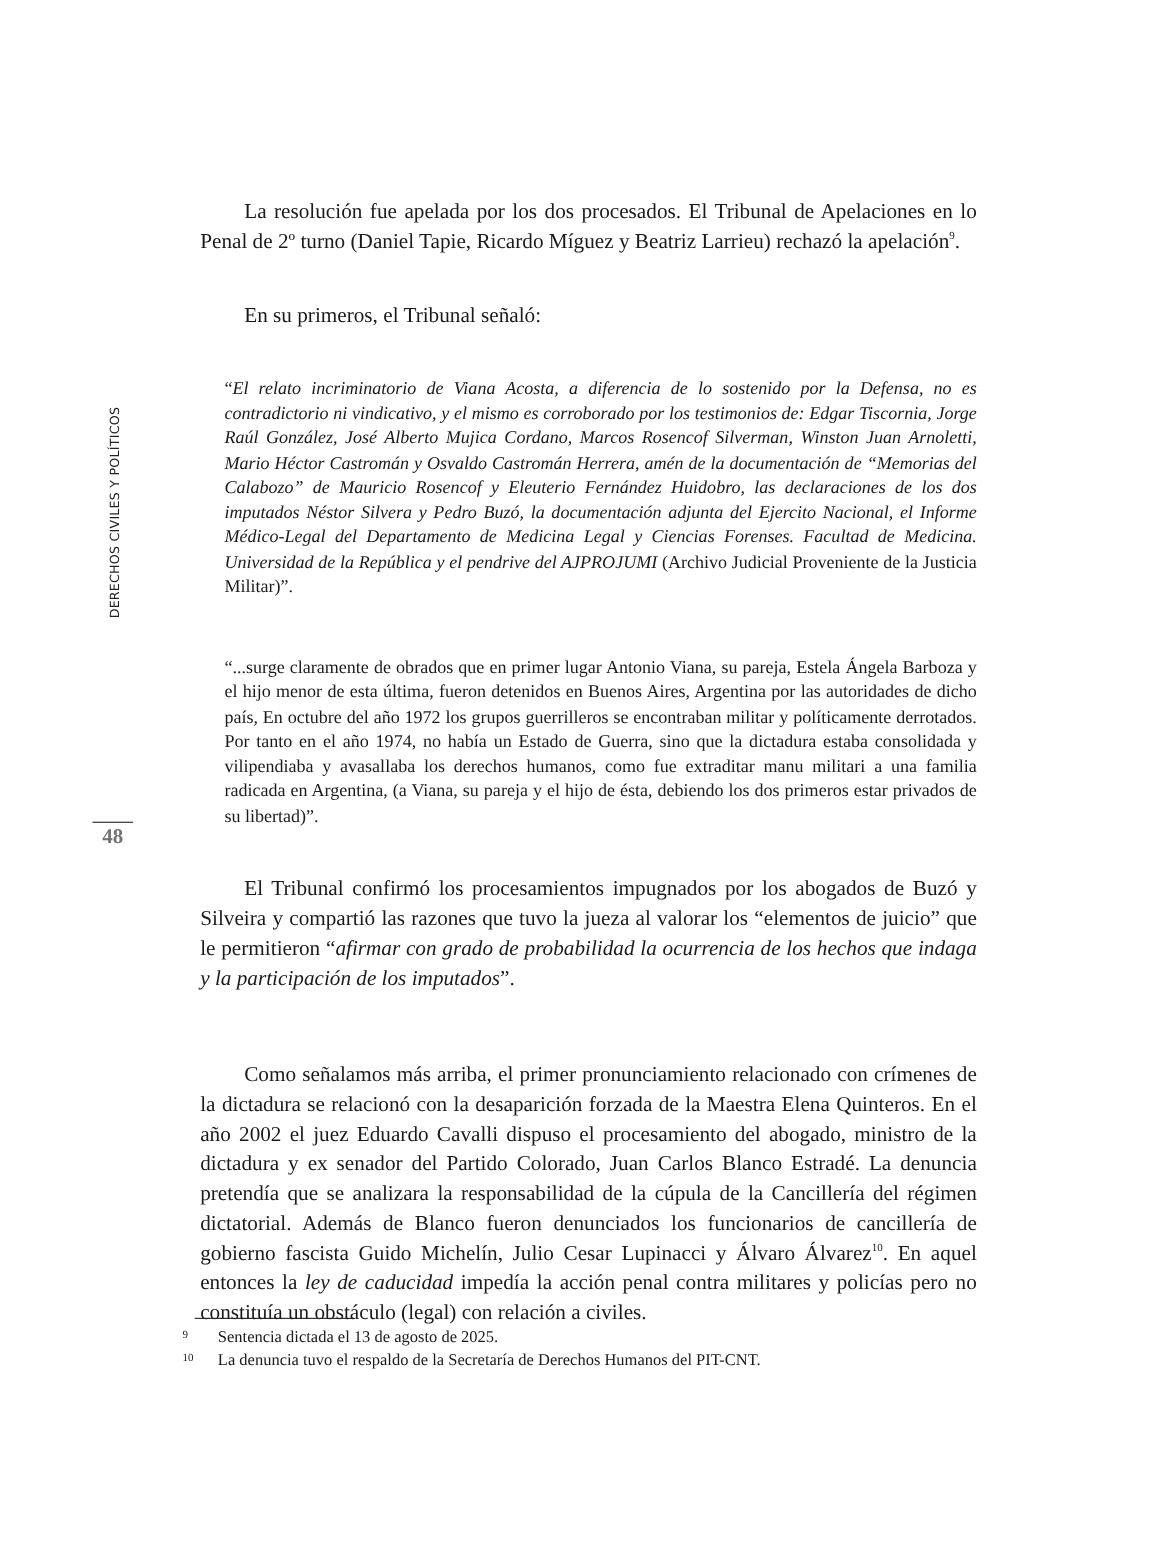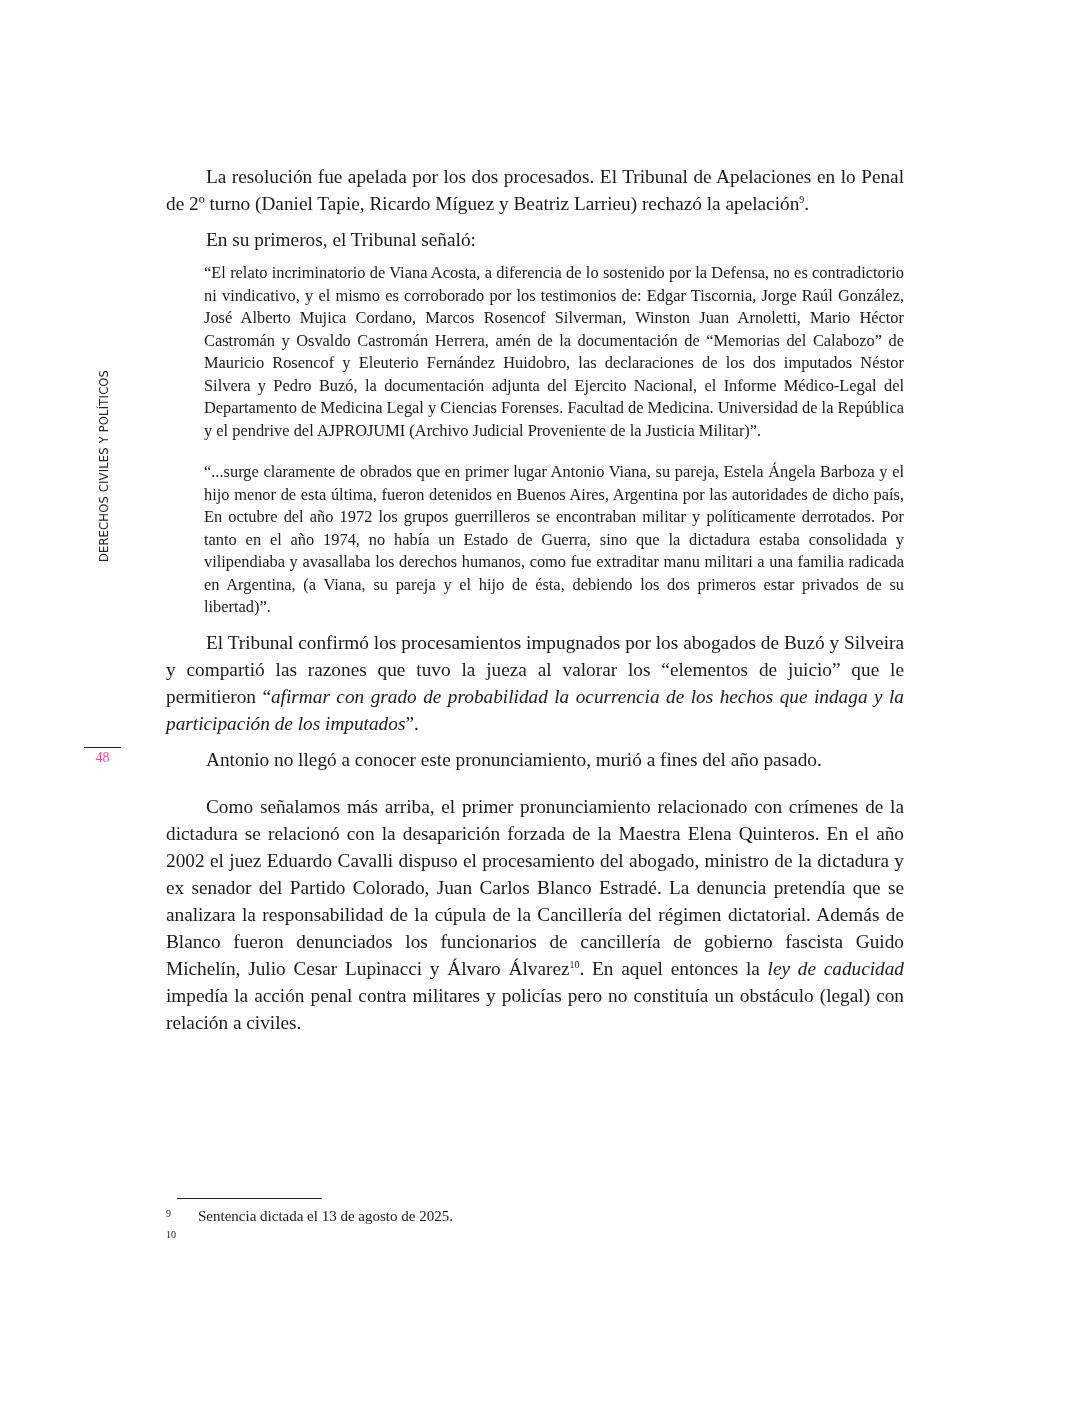--- a/index.html
+++ b/index.html
@@ -39,45 +39,47 @@
       width: 37px;
       height: 0;
       border-top: 1.5px solid #222;
     }
     .page-number {
       position: absolute;
       left: 84px;
       top: 750px;
       width: 37px;
       text-align: center;
-      font-size: 14px;
-      color: #ec4899;
+      font-size: 19px;
+      color: #737373;
+      font-weight: bold;
     }
     .content {
       position: absolute;
       left: 166px;
       top: 163px;
       width: 738px;
     }
     p {
-      margin: 0;
+      margin: 16px;
       text-align: justify;
       text-align-last: left;
     }
     .body-p {
       font-size: 19.3px;
       line-height: 27px;
       text-indent: 40px;
     }
     .quote {
       margin-left: 38px;
       font-size: 16.4px;
       line-height: 22.5px;
     }
     .quote-italic {
+      font-style: italic;
     }
     .gap-s { height: 9px; }
     .gap-m { height: 10px; }
     .gap-l { height: 20px; }
     sup {
       font-size: 10px;
       line-height: 0;
       vertical-align: super;
     }
     .heading {
@@ -135,33 +137,33 @@
 
     <div class="gap-m"></div>
 
     <div class="gap-s"></div>
     <p class="quote">“...surge claramente de obrados que en primer lugar Antonio Viana, su pareja, Estela Ángela Barboza y el hijo menor de esta última, fueron detenidos en Buenos Aires, Argentina por las autoridades de dicho país, En octubre del año 1972 los grupos guerrilleros se encontraban militar y políticamente derrotados. Por tanto en el año 1974, no había un Estado de Guerra, sino que la dictadura estaba consolidada y vilipendiaba y avasallaba los derechos humanos, como fue extraditar manu militari a una familia radicada en Argentina, (a Viana, su pareja y el hijo de ésta, debiendo los dos primeros estar privados de su libertad)”.</p>
 
     <div class="gap-m"></div>
     <p class="body-p"><span>El Tribunal confirmó los procesamientos impugnados por los abogados de Buzó y Silveira y compartió las razones que tuvo la jueza al valorar los “elementos de juicio” que le permitieron “</span><em>afirmar con grado de probabilidad la ocurrencia de los hechos que indaga y la participación de los imputados</em><span>”.</span></p>
 
     <div class="gap-s"></div>
-    <p class="body-p">Antonio no llegó a conocer este pronunciamiento, murió a fines del año pasado.</p>
 
     <div class="gap-l"></div>
 
     <p class="body-p"><span>Como señalamos más arriba, el primer pronunciamiento relacionado con crímenes de la dictadura se relacionó con la desaparición forzada de la Maestra Elena Quinteros. En el año 2002 el juez Eduardo Cavalli dispuso el procesamiento del abogado, ministro de la dictadura y ex senador del Partido Colorado, Juan Carlos Blanco Estradé. La denuncia pretendía que se analizara la responsabilidad de la cúpula de la Cancillería del régimen dictatorial. Además de Blanco fueron denunciados los funcionarios de cancillería de gobierno fascista Guido Michelín, Julio Cesar Lupinacci y Álvaro Álvarez</span><sup>10</sup><span>. En aquel entonces la </span><em>ley de caducidad</em><span> impedía la acción penal contra militares y policías pero no constituía un obstáculo (legal) con relación a civiles.</span></p>
 
   </div>
 
   <div class="footnote-rule"></div>
 
   <div class="footnotes">
     <div class="footnote">
       <span class="fn-num">9</span>
       <span>Sentencia dictada el 13 de agosto de 2025.</span>
     </div>
     <div class="footnote">
       <span class="fn-num">10</span>
+      <span>La denuncia tuvo el respaldo de la Secretaría de Derechos Humanos del PIT-CNT.</span>
     </div>
   </div>
 
 </div>
 
 </body></html>

